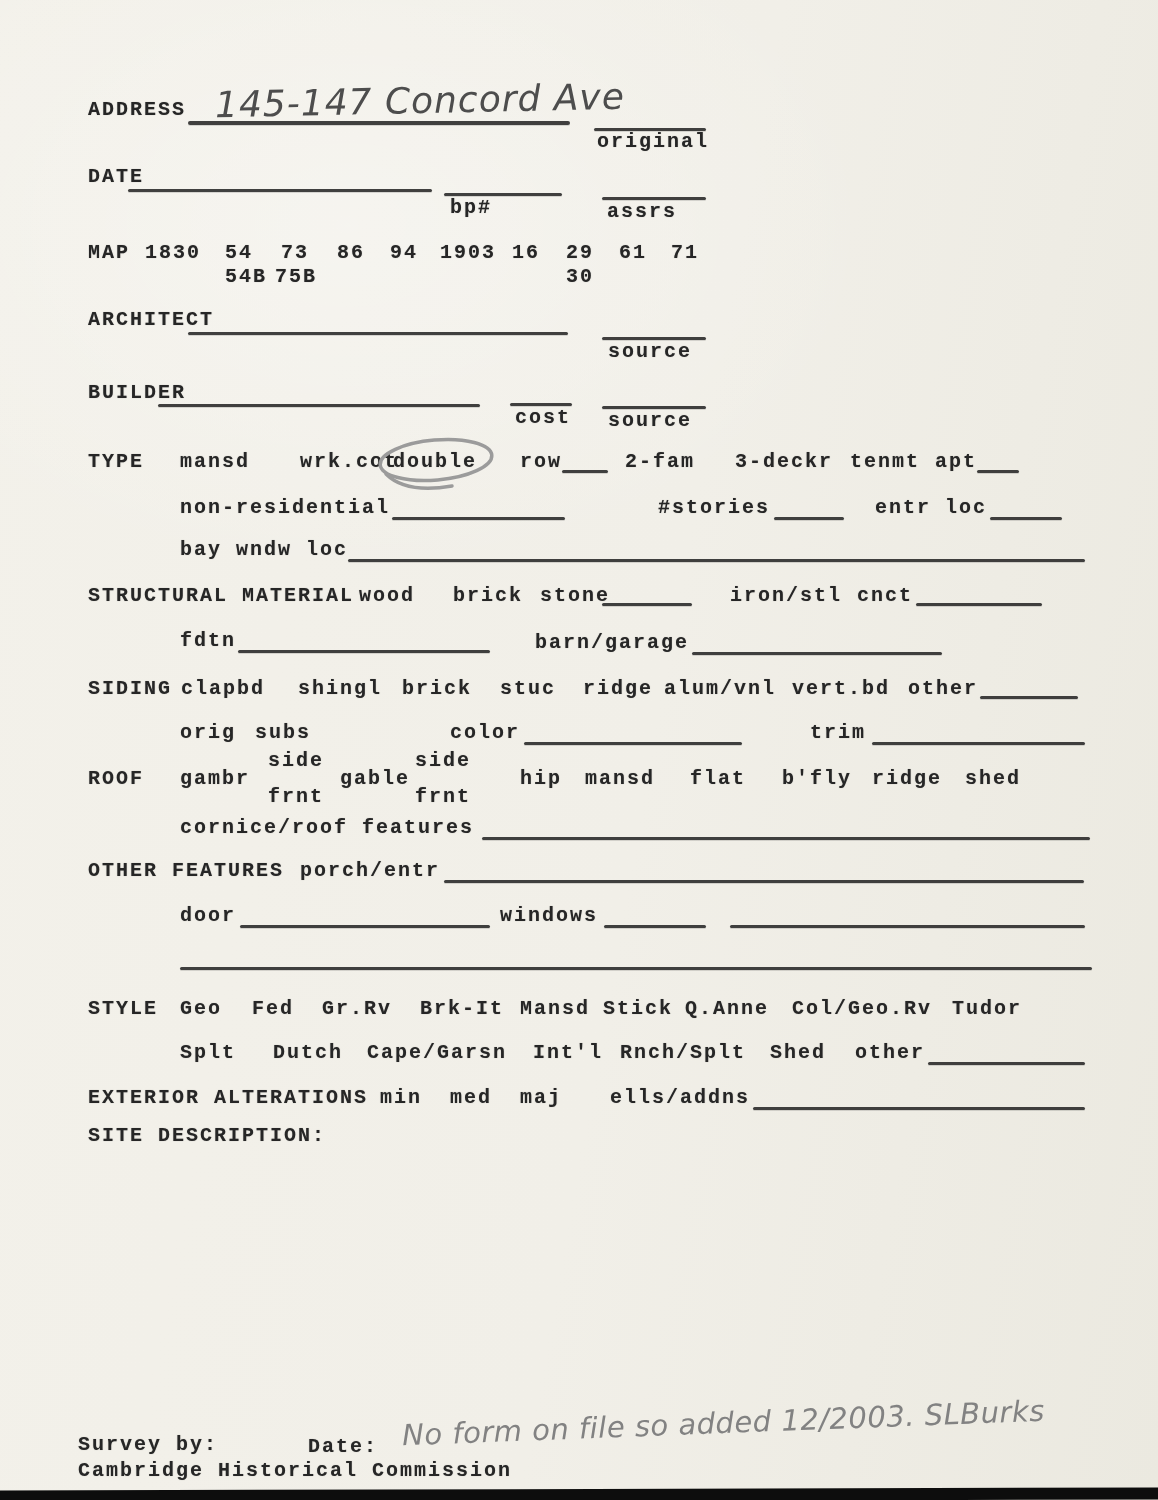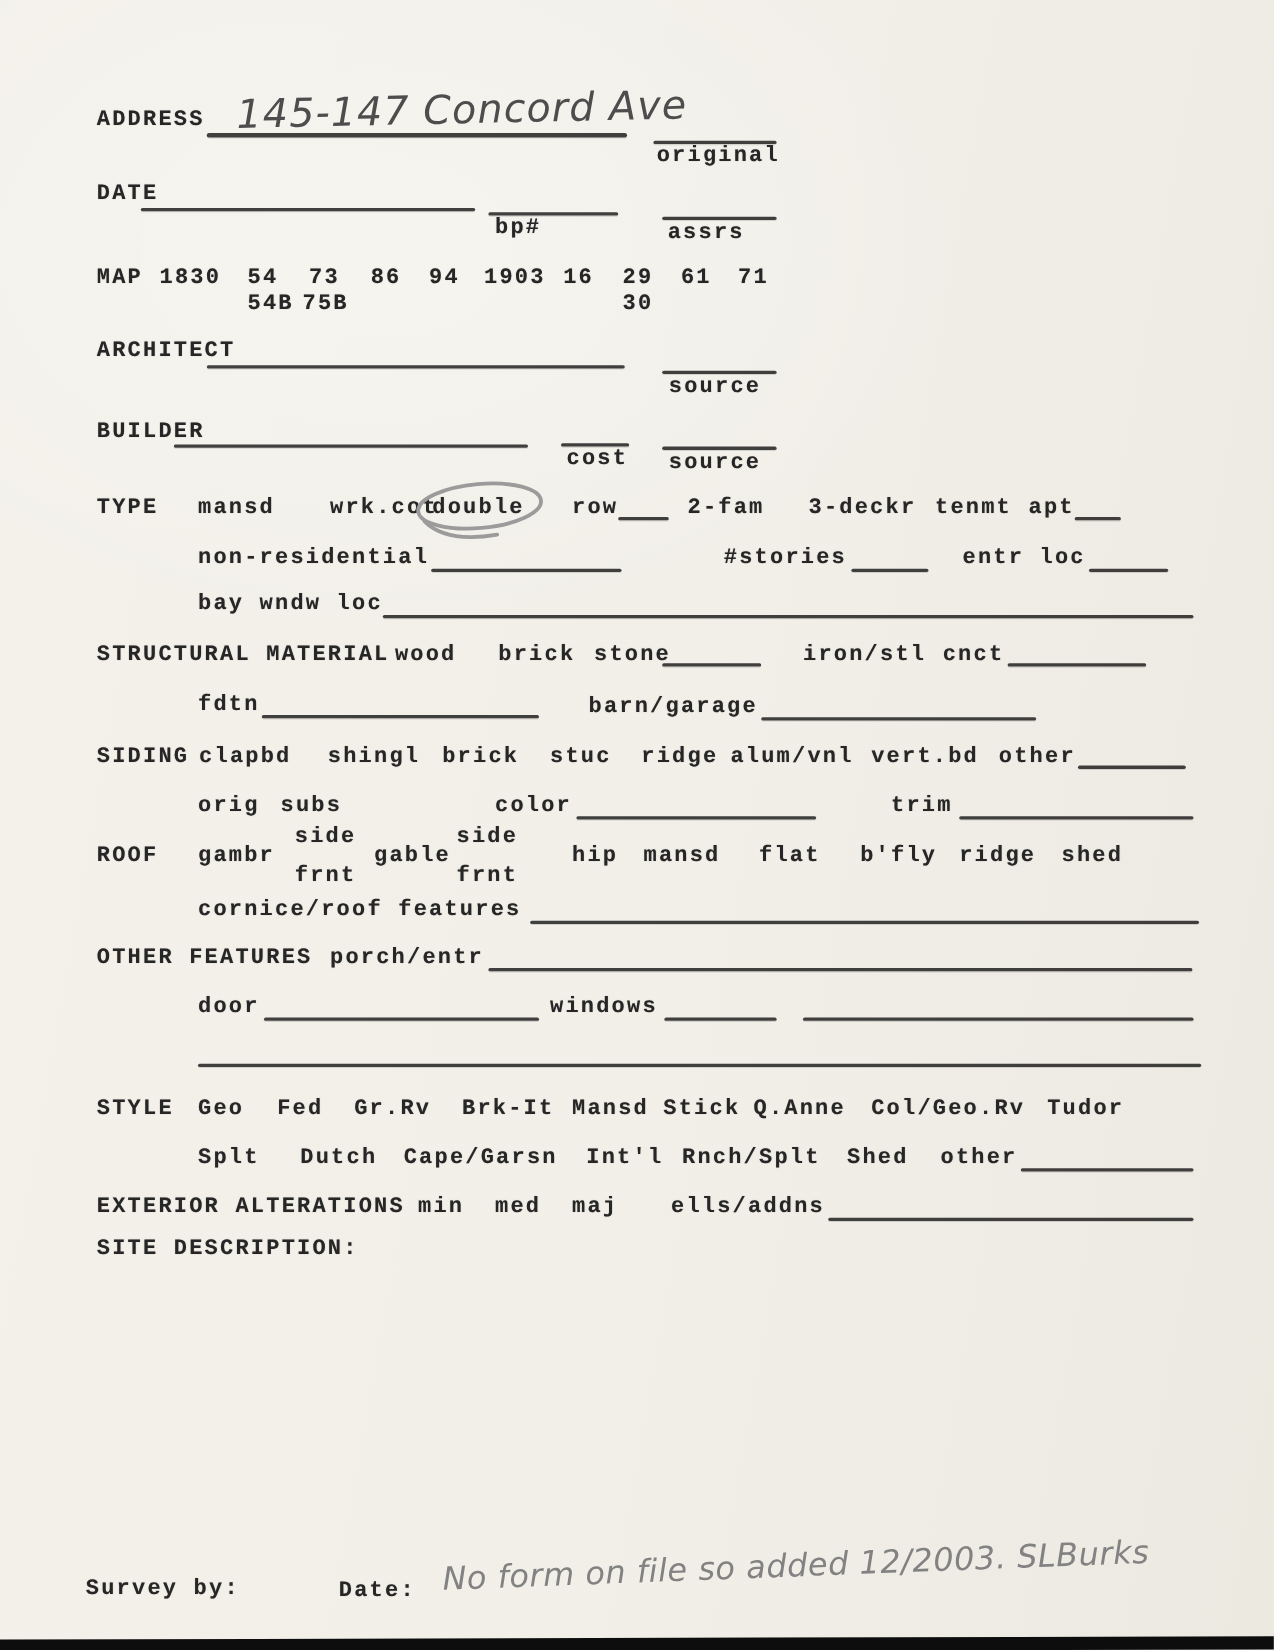--- a/index.html
+++ b/index.html
@@ -206,15 +206,16 @@
   <span class="t" style="left:450px;top:1087px">med</span>
   <span class="t" style="left:520px;top:1087px">maj</span>
   <span class="t" style="left:610px;top:1087px">ells/addns</span>
   <span class="ln" style="left:753px;top:1107px;width:332px"></span>
 
   <span class="t" style="left:88px;top:1125px">SITE DESCRIPTION:</span>
 
   <span class="t" style="left:78px;top:1434px">Survey by:</span>
   <span class="t" style="left:308px;top:1436px">Date:</span>
   <span class="hw hw-note" style="left:402px;top:1406px">No form on file so added 12/2003. SLBurks</span>
+  <span class="t" style="left:78px;top:1460px">Cambridge Historical Commission</span>
 
   <div class="scan-bar"></div>
 </div>
 
 </body></html>

